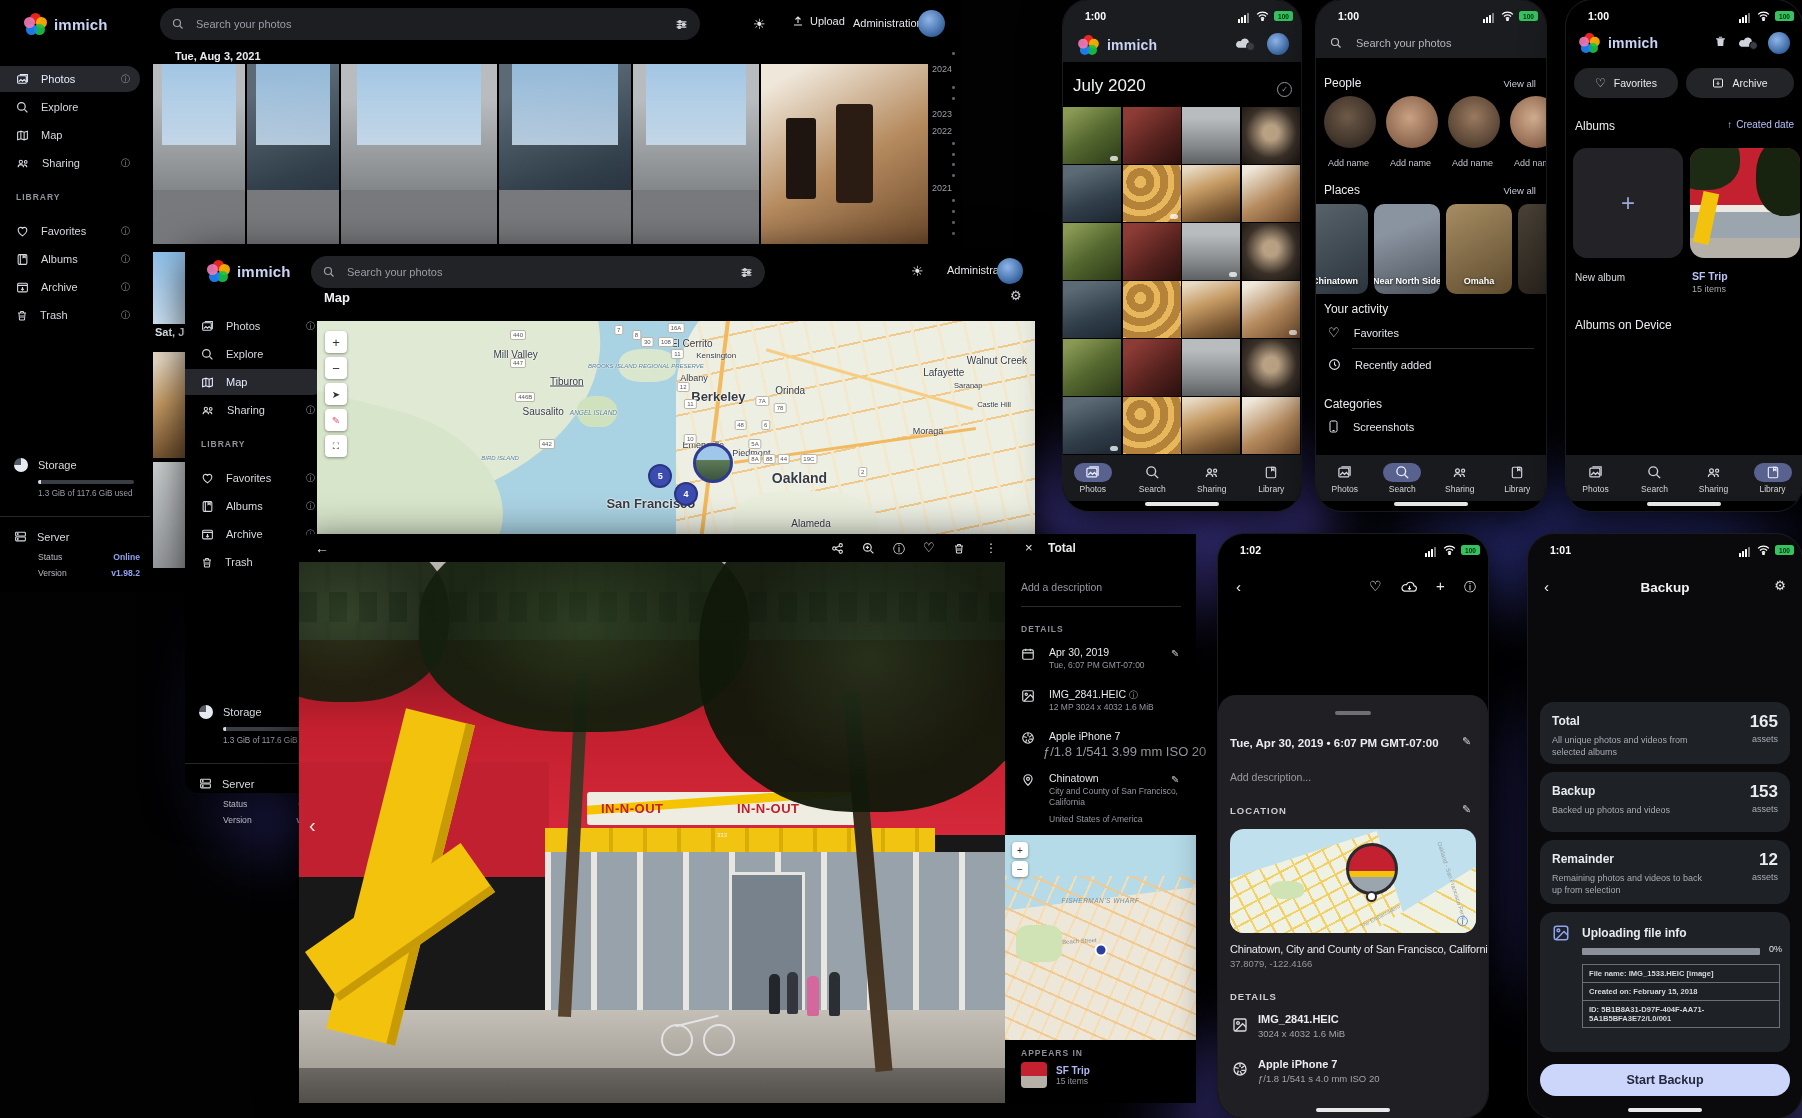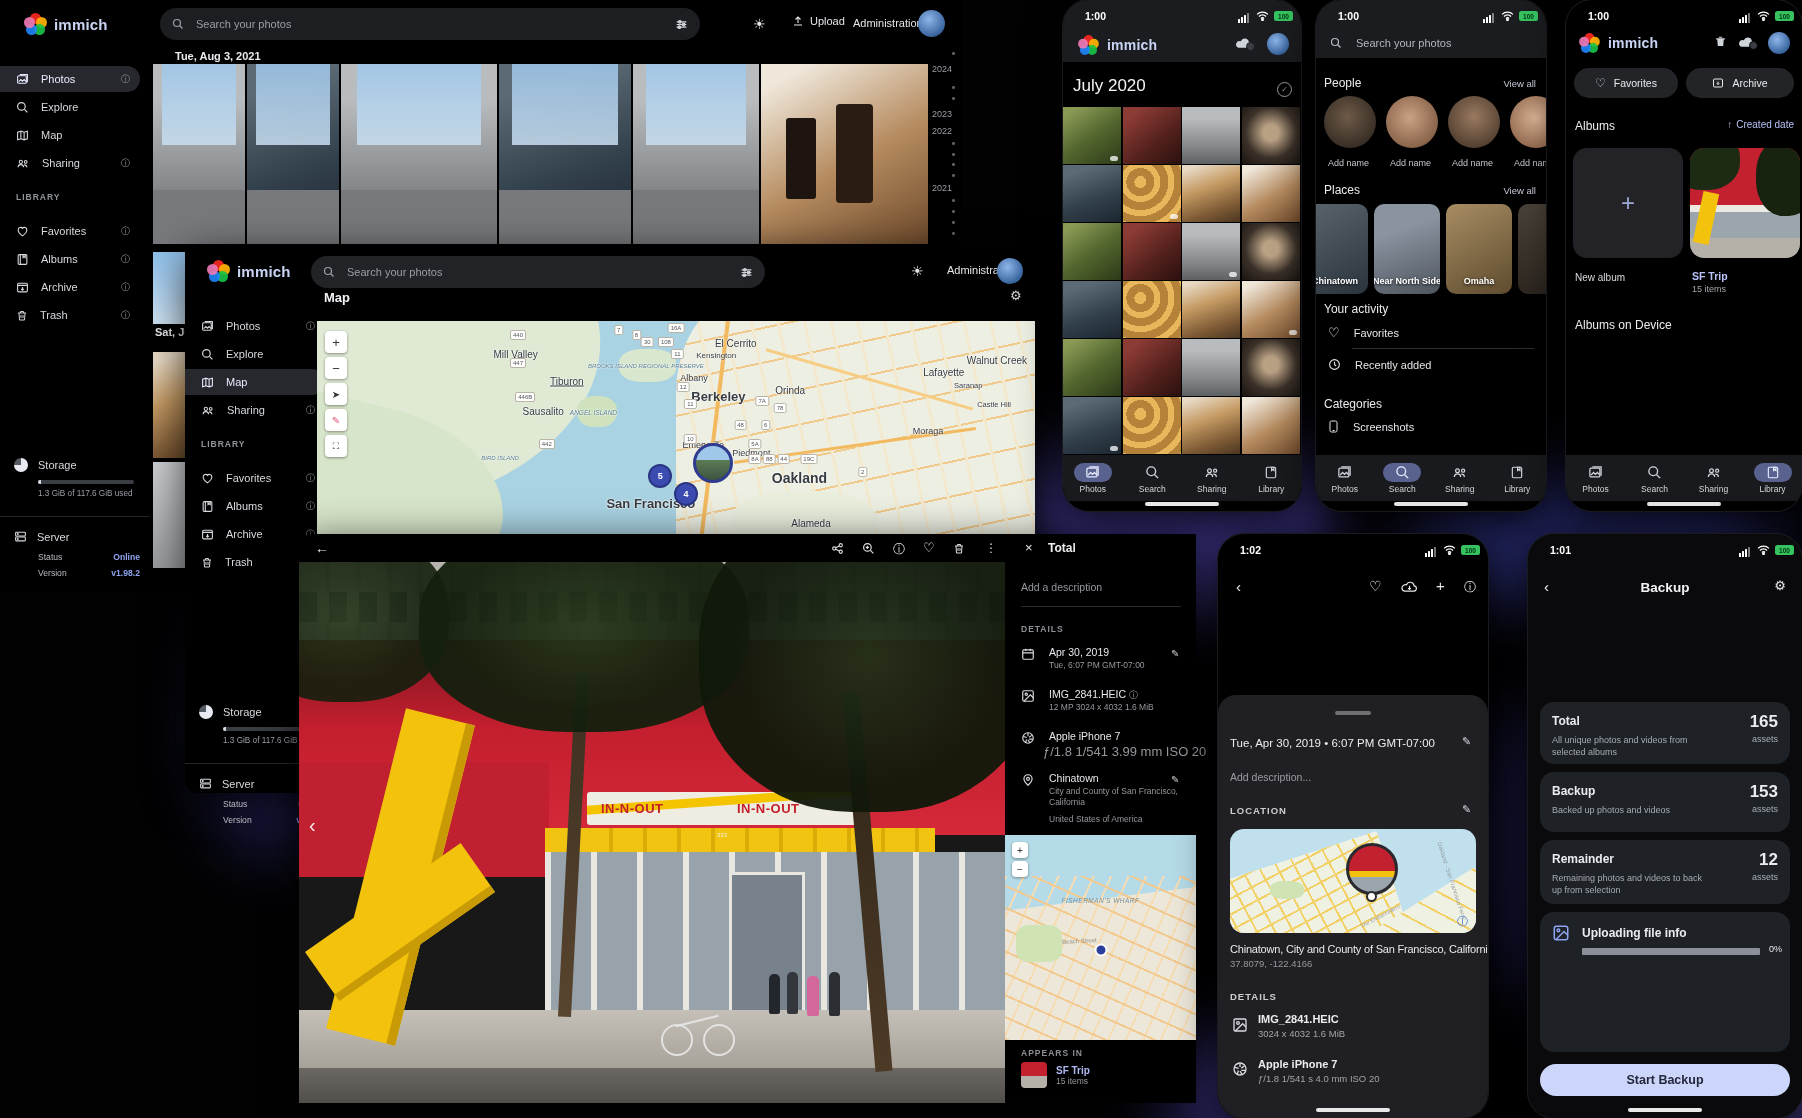--- a/index.html
+++ b/index.html
@@ -448,21 +448,21 @@
       <div class="mapctl" style="left:8px;top:36px;">−</div>
       <div class="mapctl" style="left:8px;top:62px;font-size:10px;">➤</div>
       <div class="mapctl" style="left:8px;top:88px;color:#e05a7a;font-size:10px;">✎</div>
       <div class="mapctl" style="left:8px;top:114px;font-size:9px;">⛶</div>
     <span class="mlabel" style="left: 24.6%; top: 7%; font-size: 10px; padding-left: 44px;">Mill Valley</span>
         <span class="mlabel" style="left: 34.8%; top: 12.7%; font-size: 10px; text-decoration: underline;">Tiburon</span>
         <span class="mlabel" style="left: 31.5%; top: 19.1%; font-size: 10px;">Sausalito</span>
         <span class="mlabel w" style="left: 38.5%; top: 19.3%; font-size: 6.5px;">ANGEL ISLAND</span>
         <span class="mlabel w" style="left: 45.8%; top: 9.5%; font-size: 6px;">BROOKS ISLAND REGIONAL PRESERVE</span>
         <span class="mlabel w" style="left: 25.5%; top: 29%; font-size: 6px;">BIRD ISLAND</span>
-        <span class="mlabel" style="left: 52.2%; top: 4.7%; font-size: 10px; margin-left: 44px;">El Cerrito</span>
+        <span class="mlabel" style="left: 52.2%; top: 4.7%; font-size: 10px;">El Cerrito</span>
         <span class="mlabel" style="left: 55.6%; top: 7.2%; font-size: 8px;">Kensington</span>
         <span class="mlabel" style="left: 52.5%; top: 12.1%; font-size: 9px;">Albany</span>
         <span class="mlabel" style="left: 55.9%; top: 15.9%; font-size: 13px; font-weight: bold;">Berkeley</span>
         <span class="mlabel" style="left: 65.9%; top: 14.6%; font-size: 10px;">Orinda</span>
         <span class="mlabel" style="left: 87.3%; top: 10.8%; font-size: 10px;">Lafayette</span>
         <span class="mlabel" style="left: 94.7%; top: 8.3%; font-size: 10px;">Walnut Creek</span>
         <span class="mlabel" style="left: 90.7%; top: 13.5%; font-size: 7.5px;">Saranap</span>
         <span class="mlabel" style="left: 94.3%; top: 17.6%; font-size: 7.5px;">Castle Hill</span>
         <span class="mlabel" style="left: 85.1%; top: 23.3%; font-size: 9px;">Moraga</span>
         <span class="mlabel" style="left: 53.8%; top: 26.3%; font-size: 9px;">Emeryville</span>
@@ -996,21 +996,21 @@
         <svg width="17" height="13" viewBox="0 0 26 18" fill="none" stroke="#e8e8ea" stroke-width="1.8">
           <path d="M20 8a6 6 0 0 0-11.6-1.6A5 5 0 0 0 5 16h14a4 4 0 0 0 1-8z"></path>
           <path d="M13 8v5M11 11.5 13 13.5l2-2"></path>
         </svg>
       </span>
     <span class="icn" style="position:absolute;left:218px;top:43px;color:#e8e8ea;font-size:15px;">+</span>
     <span class="icn" style="position:absolute;left:246px;top:45px;color:#e8e8ea;font-size:12px;">ⓘ</span>
 
     <div style="position:absolute;left:0;top:161px;width:100%;height:423px;background:#202024;border-radius:18px 18px 0 0;">
       <div style="position:absolute;left:50%;top:16px;transform:translateX(-50%);width:36px;height:4px;border-radius:2px;background:#6f6f74;"></div>
-      <span class="txt" style="left:12px;top:42px;color:#ececf0;font-size:11.5px;font-weight:normal;">Tue, Apr 30, 2019 • 6:07 PM GMT-07:00</span>
+      <span class="txt" style="left:12px;top:42px;color:#ececf0;font-size:11.5px;font-weight:bold;">Tue, Apr 30, 2019 • 6:07 PM GMT-07:00</span>
       <span class="icn" style="position:absolute;left:244px;top:40px;color:#cfd2d8;font-size:11px;">✎</span>
       <span class="txt" style="left:12px;top:76px;color:#9a9aa0;font-size:10.5px;">Add description...</span>
       <span class="txt" style="left:12px;top:110px;color:#cdcdd2;font-size:9.5px;letter-spacing:1px;font-weight:bold;">LOCATION</span>
       <span class="icn" style="position:absolute;left:244px;top:108px;color:#cfd2d8;font-size:11px;">✎</span>
 
       <div style="position:absolute;left:12px;top:134px;width:246px;height:104px;border-radius:14px;background:#bfe0ec;overflow:hidden;">
         <div style="position:absolute;left:-30px;bottom:-46px;width:200px;height:120px;background:repeating-linear-gradient(80deg,#f3d169 0 2px,transparent 2px 16px),repeating-linear-gradient(-10deg,#f3d169 0 2px,transparent 2px 14px),#eff1e2;transform:rotate(-18deg);"></div>
         <div style="position:absolute;left:120px;bottom:-60px;width:160px;height:90px;background:repeating-linear-gradient(60deg,#f3d169 0 2px,transparent 2px 18px),#eff1e2;transform:rotate(-32deg);"></div>
         <div style="position:absolute;left:40px;top:52px;width:34px;height:18px;background:#cfe3b4;border-radius:40%;"></div>
         <span class="txt" style="left:212px;top:12px;color:#98a0a8;font-size:6px;transform:rotate(72deg);transform-origin:0 0;">Oakland - San Francisco Ferry</span>
@@ -1087,19 +1087,24 @@
       <span class="icn" style="position:absolute;left:12px;top:12px;">
           <svg width="18" height="18" viewBox="0 0 24 24" fill="none" stroke="#8ea4f0" stroke-width="2">
             <rect x="3" y="3" width="18" height="18" rx="3"></rect>
             <path d="M21 15l-5-5-11 11"></path>
             <circle cx="8.5" cy="8.5" r="1.8"></circle>
           </svg>
         </span>
       <span class="txt" style="left:42px;top:14px;font-size:12px;font-weight:bold;">Uploading file info</span>
       <div style="position:absolute;left:42px;top:36px;width:178px;height:7px;background:#8b909a;border-radius:1px;"></div>
       <span class="txt" style="right:8px;top:32px;font-size:9px;color:#e6e8ec;">0%</span>
+      <div id="p5-uploadbox" style="position:absolute;left:42px;top:52px;width:196px;border:1px solid #6a6f78;">
+          <div style="padding: 4px 6px; color: rgb(213, 216, 222); font-size: 7.6px; font-weight: bold;">File name: IMG_1533.HEIC [image]</div>
+          <div style="padding: 4px 6px; color: rgb(213, 216, 222); font-size: 7.6px; font-weight: bold; border-top: 1px solid rgb(106, 111, 120);">Created on: February 15, 2018</div>
+          <div style="padding: 4px 6px; color: rgb(213, 216, 222); font-size: 7.6px; font-weight: bold; border-top: 1px solid rgb(106, 111, 120);">ID: 5B1B8A31-D97F-404F-AA71-5A1B5BFA3E72/L0/001</div>
+        </div>
     </div>
     <div style="position:absolute;left:12px;top:530px;width:250px;height:32px;background:#ccd6fb;border-radius:18px;display:flex;align-items:center;justify-content:center;color:#23283c;font-size:12.5px;font-weight:bold;">
         <span>Start Backup</span>
       </div>
     <div class="homebar" style="bottom:6px;"></div>
   </section>
 </div>
 
 </body></html>

